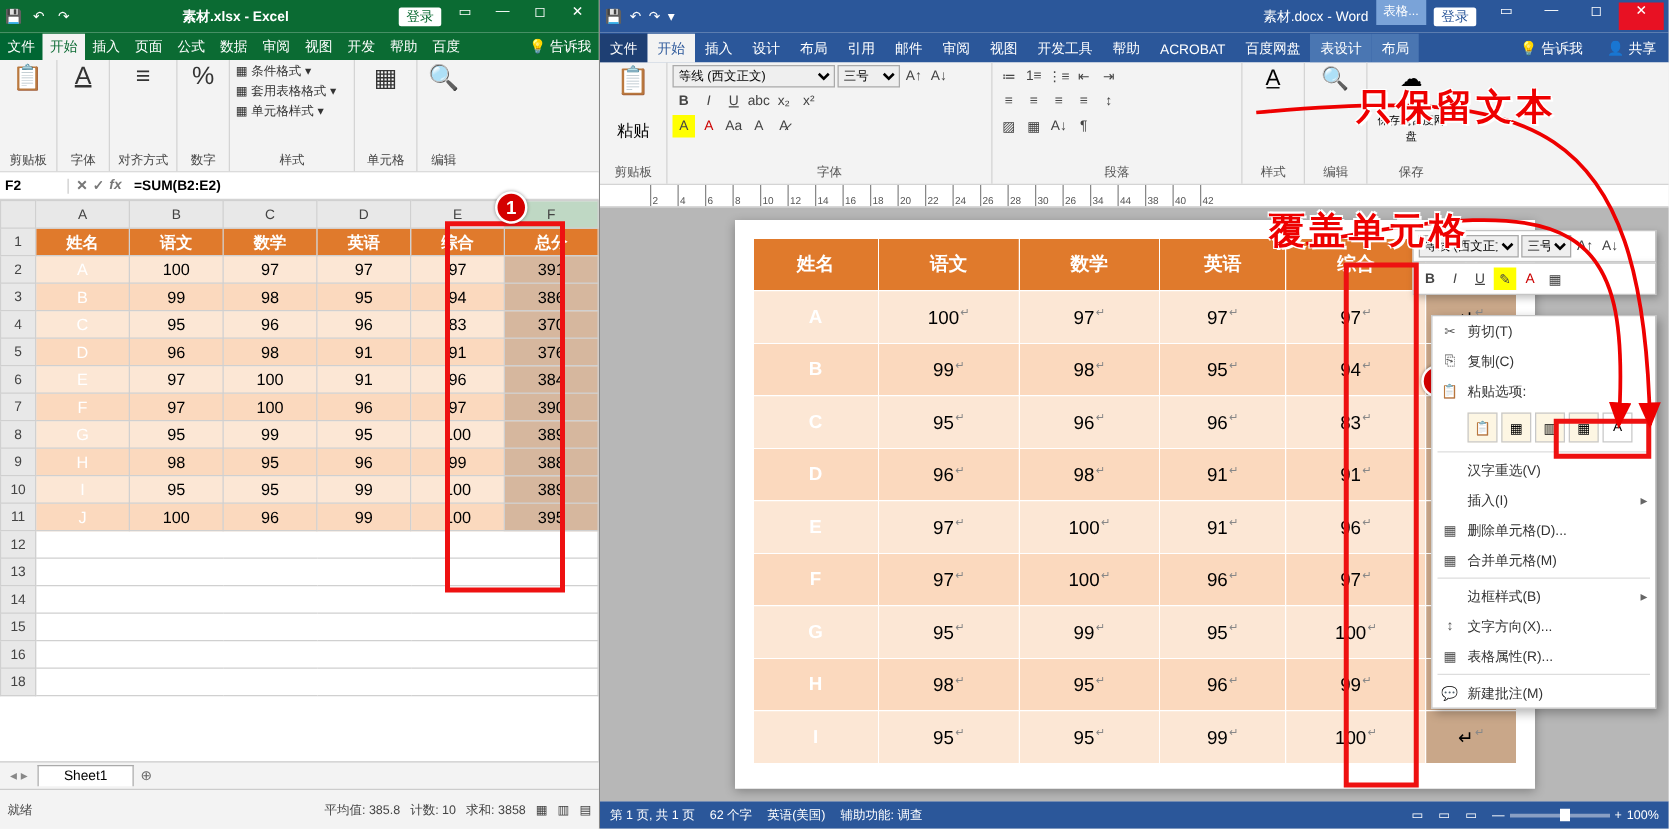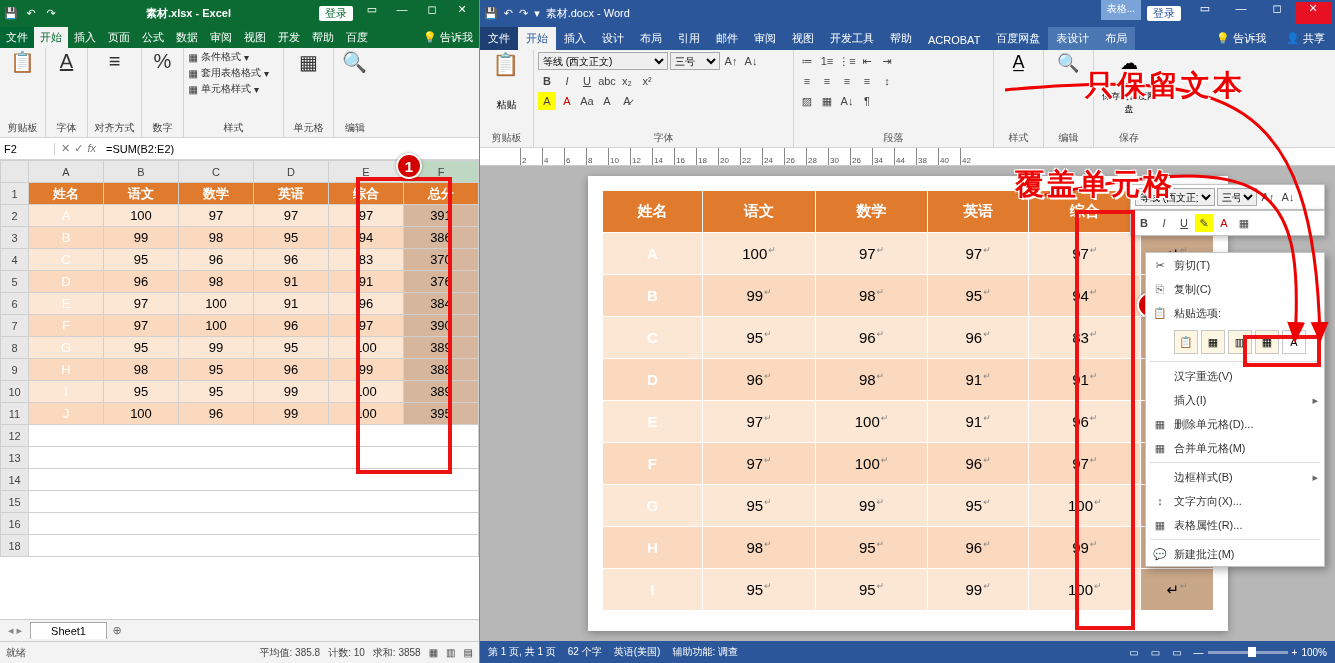--- a/index.html
+++ b/index.html
@@ -21,21 +21,21 @@
 .ex-ribbon-tabs .tab.active { background:#f3f3f3; color:#0b6b33; }
 .ex-ribbon-tabs .tell { margin-left:auto; padding:3px 6px; }
 
 .ex-ribbon-body { height:90px; background:#f3f3f3; border-bottom:1px solid #d4d4d4; display:flex; }
 .rgrp { border-right:1px solid #d4d4d4; padding:2px 4px; display:flex; flex-direction:column; align-items:center; justify-content:space-between; font-size:10px; color:#444; }
 .rgrp .ico { font-size:20px; color:#333; }
 .rgrp .lbl { font-size:10px; }
 .styles-list { display:flex; flex-direction:column; gap:2px; width:90px; color:#333; }
 .styles-list div { display:flex; align-items:center; gap:3px; font-size:10px; }
 
-.ex-formula { height:22px; border-bottom:1px solid #d4d4d4; display:flex; align-items:center; font-size:11px; background:#fff; }
+.ex-formula { height:22px; border-bottom:1px solid #d4d4d4; display:flex; align-items:center; font-size:11px; background:#fff;font-weight:bold; }
 .namebox { width:55px; border-right:1px solid #ccc; padding:0 4px; }
 .fx-btns { display:flex; gap:4px; padding:0 6px; color:#777; }
 .fx-input { flex:1; padding:0 4px; }
 
 .ex-grid-wrap { flex:1; display:flex; overflow:hidden; }
 .ex-grid { flex:1; overflow:auto; position:relative; }
 table.sheet { border-collapse:collapse; width:100%; table-layout:fixed; }
 table.sheet th,table.sheet td { border:1px solid #d0d0d0; height:22px; text-align:center; font-size:13px; }
 table.sheet th { background:#e8e8e8; font-weight:normal; color:#444; font-size:11px; }
 .rowhdr { background:#e8e8e8; color:#444; font-size:11px; width:28px; }
@@ -44,27 +44,27 @@
 .name-col { background:#e8944a; color:#fff; }
 .alt0 td { background:#fce7d5; }
 .alt1 td { background:#fbd9be; }
 .sum-col { background:#d6b79e !important; }
 .red-box-1 { position:absolute; border:4px solid #e11; pointer-events:none; left:356px; top:177px; width:96px; height:297px; z-index:5; }
 .callout { position:absolute; width:26px; height:26px; border-radius:50%; background:#d40000; color:#fff; font-weight:bold; display:flex; align-items:center; justify-content:center; font-size:15px; border:2px solid #fff; box-shadow:0 0 3px rgba(0,0,0,.4); z-index:6; }
 
 .ex-tabs { height:22px; border-top:1px solid #ccc; display:flex; align-items:center; font-size:11px; background:#f3f3f3; }
 .ex-tabs .sheet-tab { background:#fff; border:1px solid #aaa; border-bottom:none; padding:2px 20px; }
 .ex-tabs .plus { width:20px; text-align:center; color:#666; }
-.ex-status { height:22px; background:#f3f3f3; border-top:1px solid #ccc; display:flex; align-items:center; padding:0 6px; font-size:10px; color:#444; gap:8px; }
+.ex-status { height:32px; background:#f3f3f3; border-top:1px solid #ccc; display:flex; align-items:center; padding:0 6px; font-size:10px; color:#444; gap:8px; }
 .ex-status .spacer { flex:1; }
 
 
 .word { flex:1; height:663px; background:#f3f3f3; display:flex; flex-direction:column; position:relative; }
 .wd-titlebar { height:26px; background:#2b579a; color:#fff; display:flex; align-items:center; padding:0 4px; font-size:11px; gap:6px; }
-.wd-title { flex:1; text-align:left; }
+.wd-title { flex:1; text-align:right; }
 .wd-tools { background:#7aa3d8; color:#fff; padding:0 6px; font-size:10px; align-self:flex-start; height:22px; display:flex; align-items:center; margin-top:-2px; }
 .wd-login { background:#fff; color:#2b579a; padding:0 6px; border-radius:2px; }
 .wd-winbtns { display:flex; }
 .wd-winbtns span { width:36px; height:22px; text-align:center; }
 .wd-winbtns .close { background:#e81123; }
 
 .wd-ribbon-tabs { height:24px; background:#2b579a; color:#fff; display:flex; align-items:flex-end; font-size:11px; }
 .wd-ribbon-tabs .tab { padding:4px 8px; cursor:pointer; white-space:nowrap; }
 .wd-ribbon-tabs .tab.file { background:#1e3f73; }
 .wd-ribbon-tabs .tab.active { background:#f3f3f3; color:#2b579a; }
@@ -393,21 +393,21 @@
     <span class="tab" style="background:#4a76b2">布局</span>
     <div class="right">
       <span class="tab">💡 <span>告诉我</span></span>
       <span class="tab">👤 <span>共享</span></span>
     </div>
   </div>
 
   <div class="wd-ribbon-body">
     <div class="wgrp" style="width:54px;align-items:center">
       <span style="font-size:22px">📋</span>
-      <span style="font-size:10px">粘贴</span>
+      <span style="font-size:13px">粘贴</span>
       <span class="lbl">剪贴板</span>
     </div>
     <div class="wgrp" style="width:260px">
       <div class="font-ctrl">
         <div class="font-row">
           <select style="width:130px"><option>等线 (西文正文)</option></select>
           <select style="width:50px"><option>三号</option></select>
           <span class="mini-btn">A↑</span>
           <span class="mini-btn">A↓</span>
         </div>

